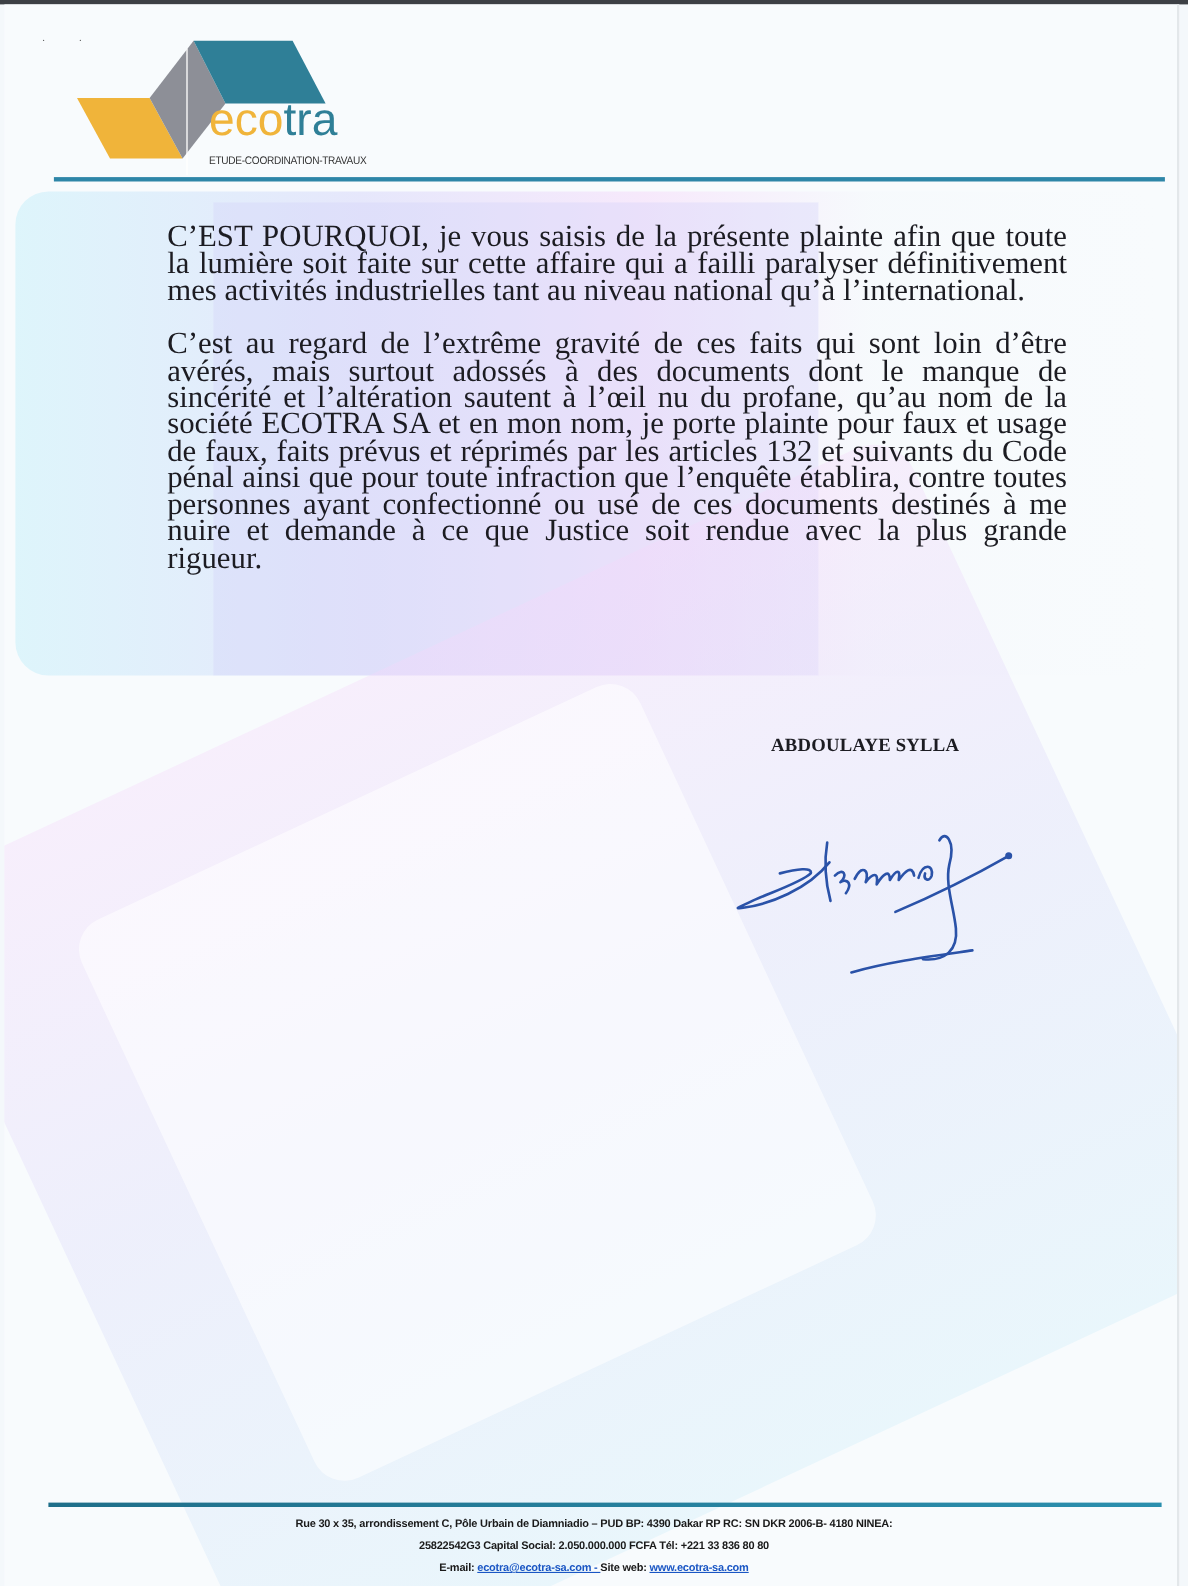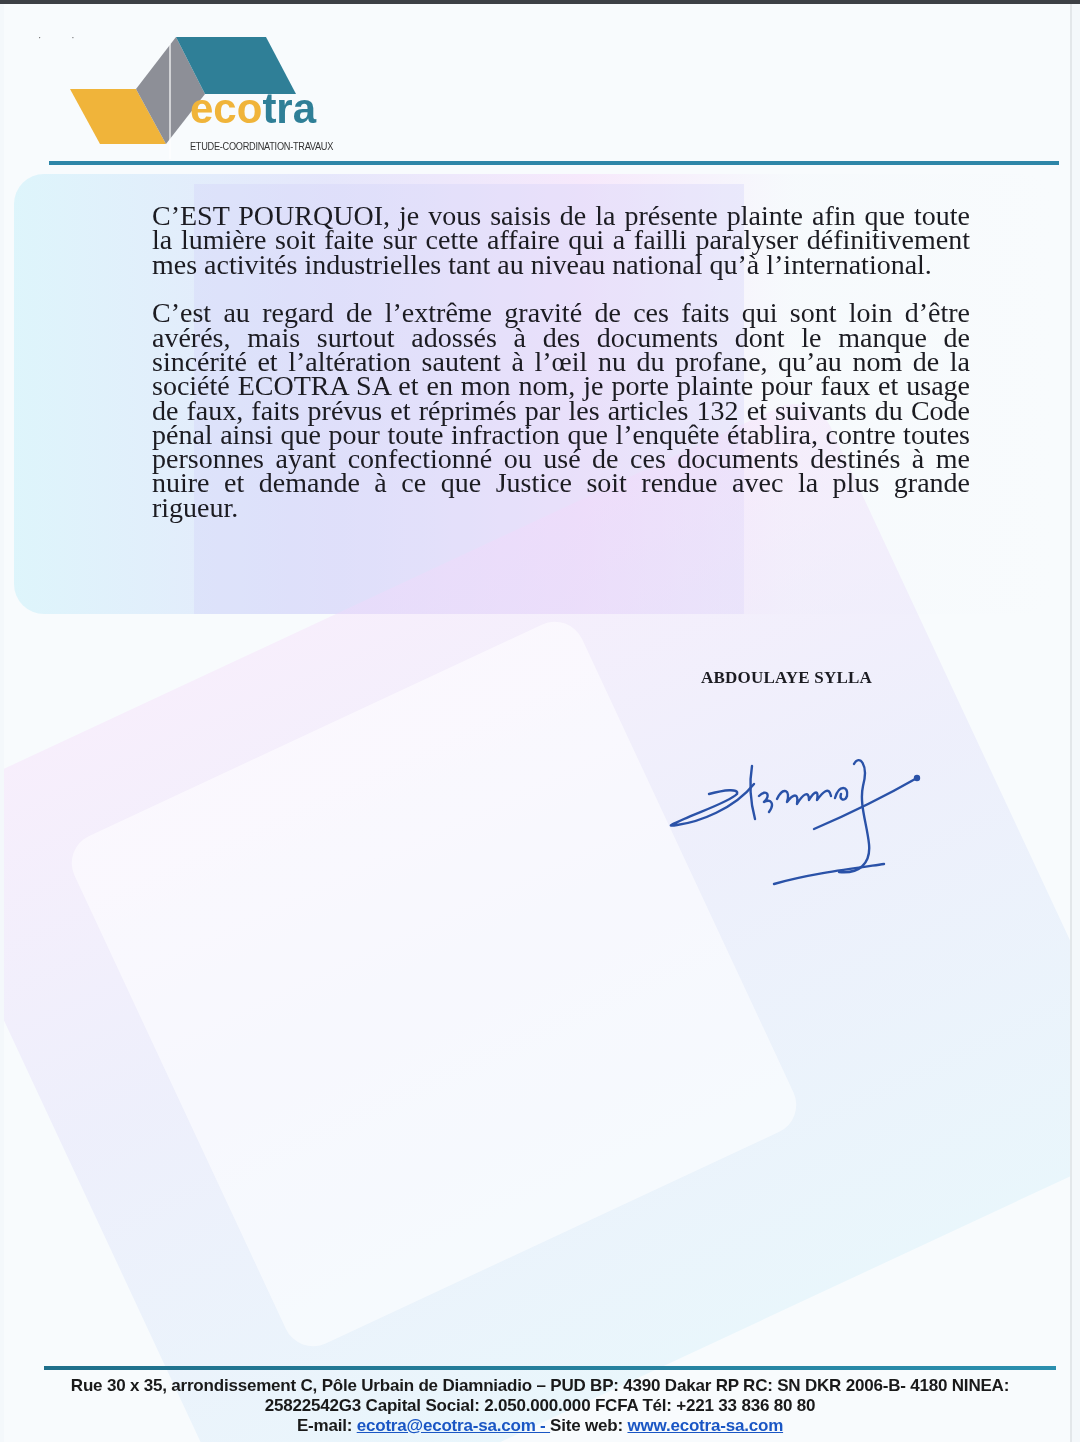--- a/index.html
+++ b/index.html
@@ -37,21 +37,21 @@
     left: 150px; top: 700px; width: 560px; height: 560px;
     transform: rotate(-25deg);
     background: rgba(255,255,255,0.55);
     border-radius: 30px;
   }
   
   .logo { position: absolute; left: 66px; top: 30px; width: 270px; height: 125px; }
   .logo-word {
     position: absolute; left: 186px; top: 84px;
     font-family: "Liberation Sans", sans-serif; font-size: 42px; letter-spacing: 0px;
-    line-height: 42px; font-weight: bold;
+    line-height: 42px; font-weight: normal;
   }
   .logo-word .eco { color: #f0b43a; }
   .logo-word .tra { color: #2f7f97; }
   .logo-tag {
     position: absolute; left: 186px; top: 137px;
     font-family: "Liberation Sans", sans-serif; font-size: 10px; color: #333;
     letter-spacing: -0.3px; transform: scaleX(0.92); transform-origin: left;
   }
   .rule-top { position: absolute; left: 45px; top: 157px; width: 1010px; height: 4px; background: #2e86a8; }
   .rule-bottom { position: absolute; left: 40px; top: 1362px; width: 1012px; height: 4px; background: linear-gradient(90deg,#1f6f8a,#2b8fae); }
@@ -64,21 +64,21 @@
   .content p { margin: 0 0 24.5px 0; }
   .content b { font-weight: bold; }
   .signer {
     position: absolute; left: 697px; top: 664px;
     font-size: 17px; font-weight: bold; letter-spacing: 0.2px;
   }
   .signature { position: absolute; left: 655px; top: 720px; width: 280px; height: 170px; }
   
   .footer {
     position: absolute; left: 0; top: 1376px; width: 1080px; text-align: center;
-    font-family: "Liberation Sans", sans-serif; font-size: 17px; font-weight: bold;
+    font-family: "Liberation Sans", sans-serif; font-size: 10px; font-weight: bold;
     line-height: 20px; color: #1a1a1a; letter-spacing: -0.2px;
   }
   .footer a { color: #1a56c4; text-decoration: underline; font-weight: bold; }
 </style>
 </head>
 <body>
 
 <div class="topbar"></div>
 
 <div class="page">

